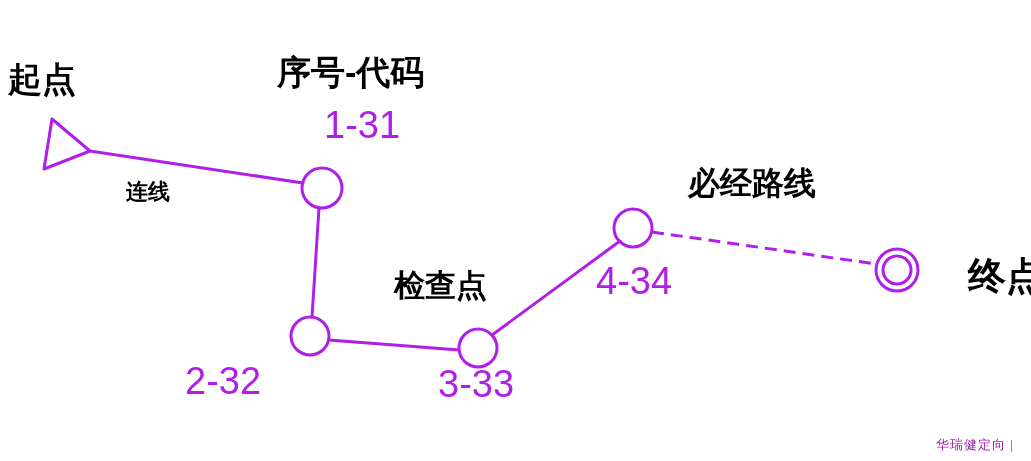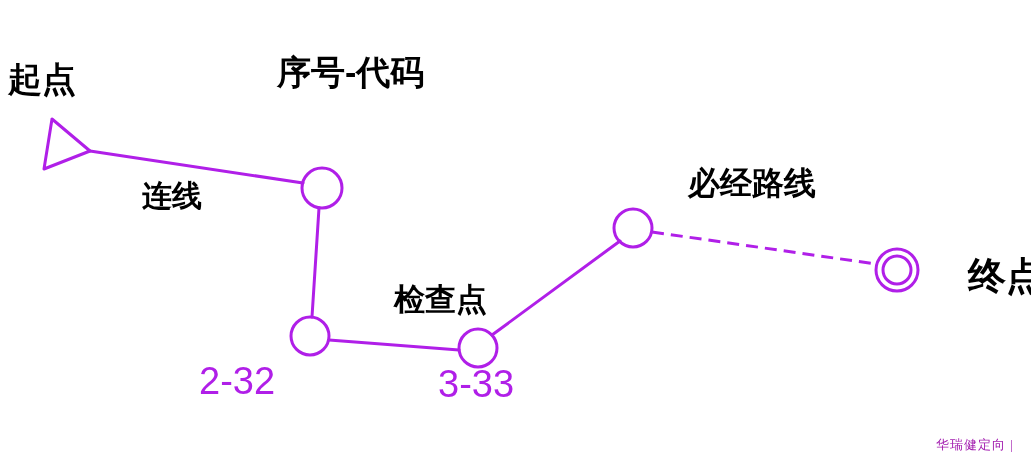--- a/index.html
+++ b/index.html
@@ -75,29 +75,31 @@
     <g>
       <circle cx="897" cy="270" r="21" fill="none" stroke="#b01fe8" stroke-width="3"></circle>
       <circle cx="897" cy="270" r="14" fill="none" stroke="#b01fe8" stroke-width="3"></circle>
     </g>
   </svg>
 
   <div class="legend-label" style="left:8px; top:62px; font-size:34px;">起点</div>
 
   <div class="legend-label" style="left:277px; top:55px; font-size:34px;text-align:center;">序号-代码</div>
 
-  <div class="legend-label" style="left:142px; top:181px; font-size:30px;">连线</div>
+  <div class="legend-label" style="left:126px; top:181px; font-size:22px;">连线</div>
 
-  <div class="legend-label" style="left:394px; top:284px; font-size:31px;">检查点</div>
+  <div class="legend-label" style="left:394px; top:270px; font-size:31px;">检查点</div>
 
   <div class="legend-label" style="left:688px; top:167px; font-size:32px;text-align:right;">必经路线</div>
 
   <div class="legend-label" style="left:968px; top:257px; font-size:38px;">终点</div>
 
+  <div class="code-label" style="left:324px; top:106px; font-size:38px;">1-31</div>
 
-  <div class="code-label" style="left:199px; top:362px; font-size:38px;">2-32</div>
+  <div class="code-label" style="left:185px; top:362px; font-size:38px;">2-32</div>
 
   <div class="code-label" style="left:438px; top:365px; font-size:38px;">3-33</div>
 
+  <div class="code-label" style="left:596px; top:262px; font-size:38px;">4-34</div>
 
   <div class="watermark" style="left:936px; top:438px;">华瑞健定向 |</div>
 
 </div>
 
 </body></html>

